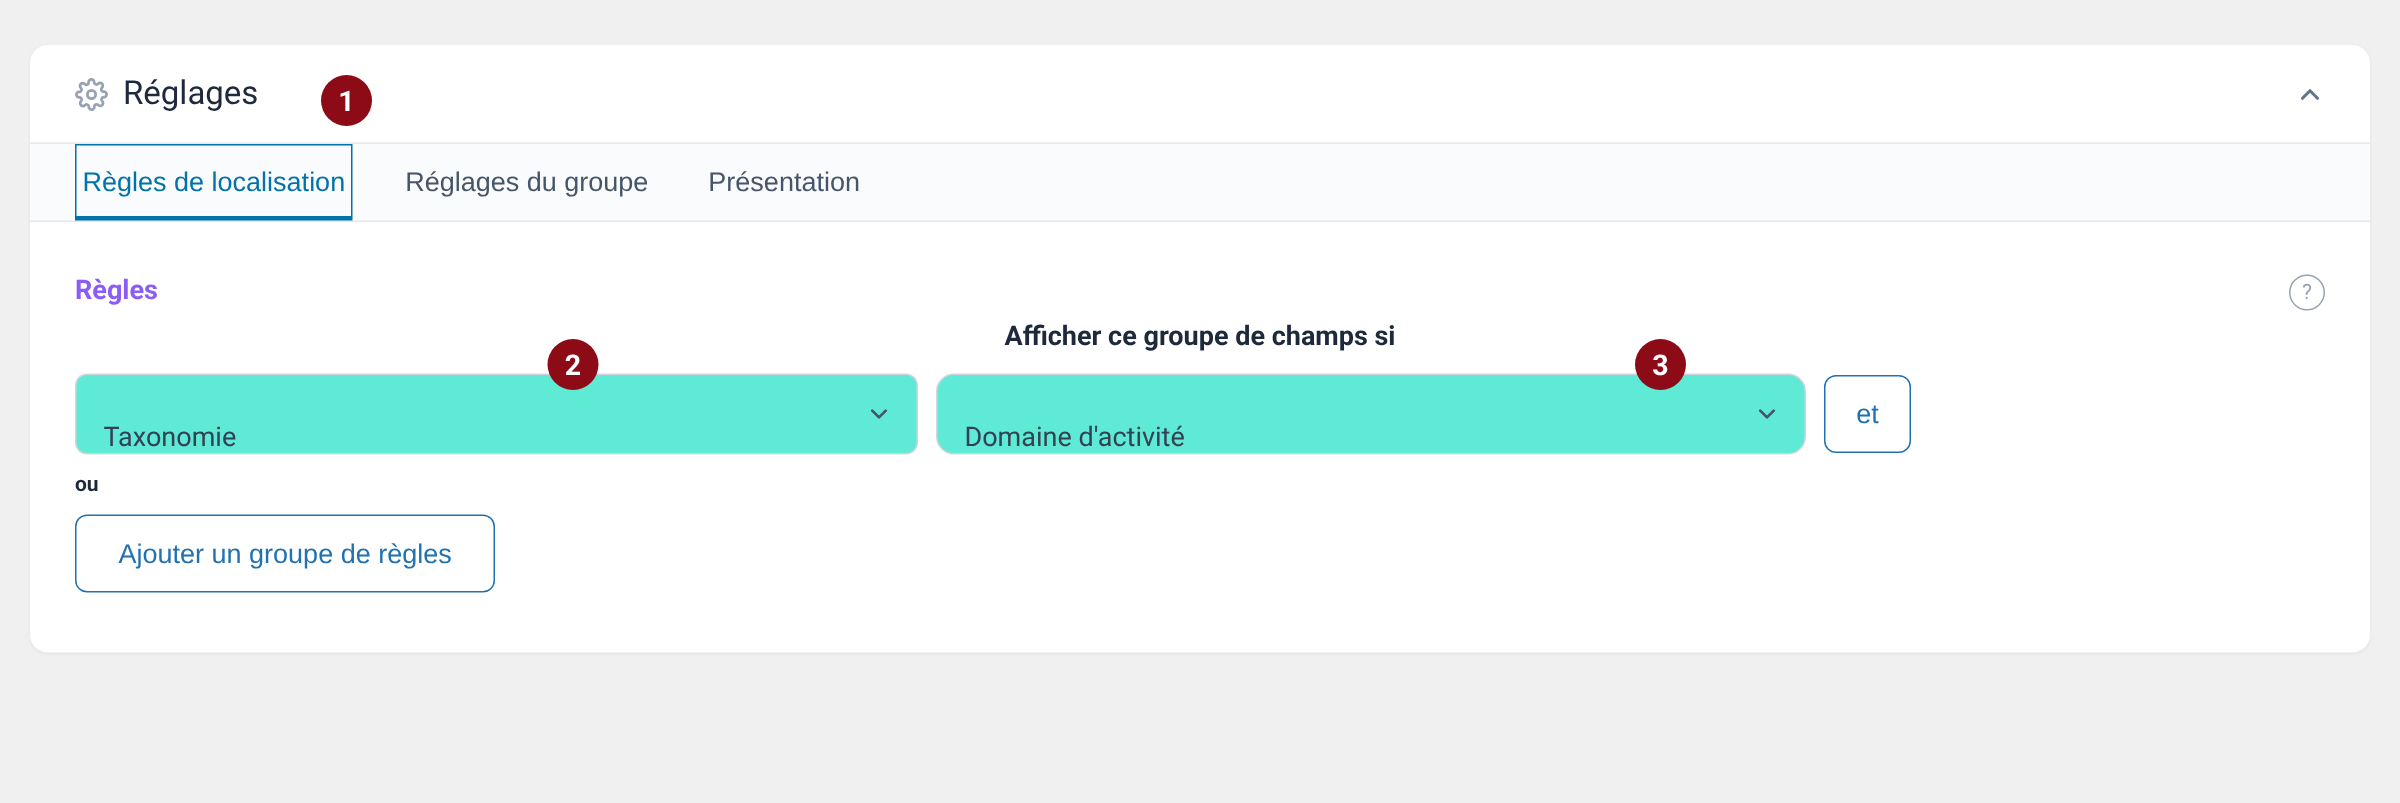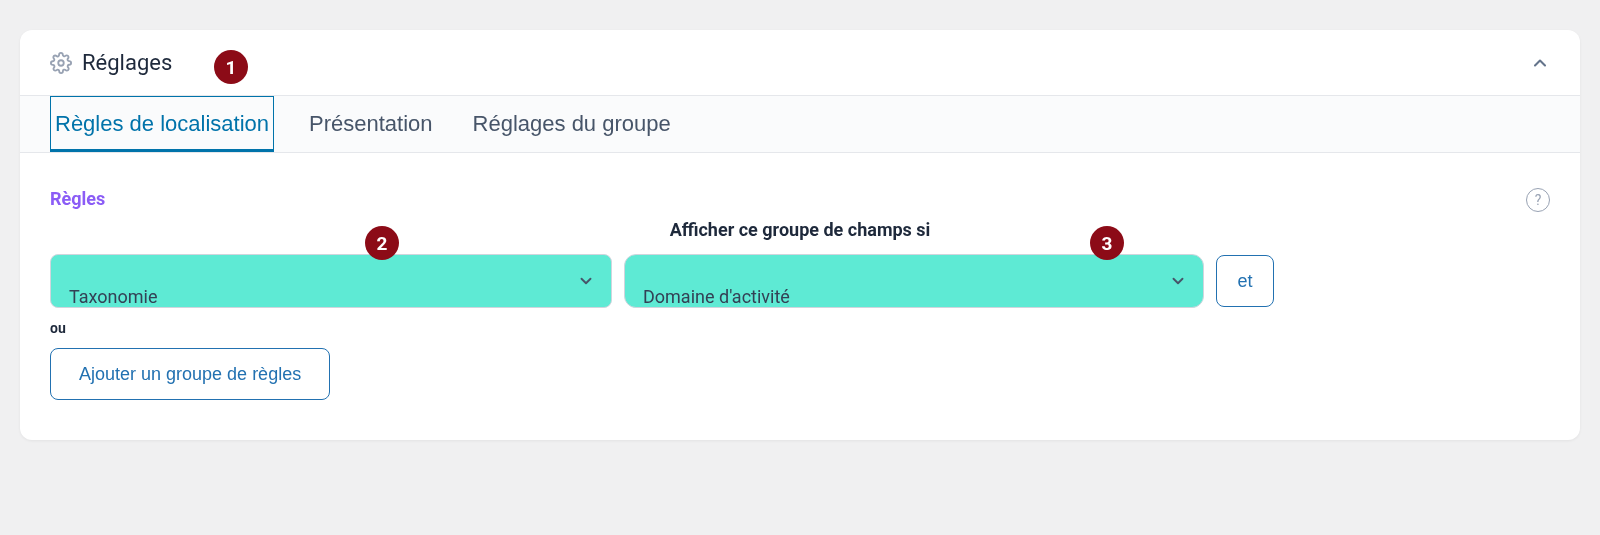--- a/index.html
+++ b/index.html
@@ -68,21 +68,21 @@
       display: flex;
       gap: 30px;
       padding: 0 30px;
       border-bottom: 1px solid #e5e7eb;
       background: #fafbfc;
       border-top: 1px solid #e5e7eb;
     }
 
     .tab {
       padding: 14px 4px 14px 4px;
-      font-size: 22px;
+      font-size: 18px;
       color: #475569;
       border: 1px solid transparent;
       cursor: pointer;
       background: transparent;
     }
 
     .tab.active {
       color: #0073aa;
       border: 1px solid #0073aa;
       border-bottom: 3px solid #0073aa;
@@ -211,22 +211,22 @@
       <span class="panel-title">Réglages</span>
       <span class="collapse-chevron">
         <svg width="20" height="20" viewBox="0 0 24 24" fill="none" stroke="currentColor" stroke-width="2.5" stroke-linecap="round" stroke-linejoin="round">
           <polyline points="18 15 12 9 6 15"></polyline>
         </svg>
       </span>
     </div>
 
     <div class="tabs">
       <button class="tab active">Règles de localisation</button>
+      <button class="tab">Réglages du groupe</button>
       <button class="tab">Présentation</button>
-      <button class="tab">Réglages du groupe</button>
     </div>
 
     <div class="panel-body">
 
       <div class="help-circle">?</div>
 
       <div class="rules-label">Règles</div>
       <div class="rules-sublabel">Afficher ce groupe de champs si</div>
 
       <div class="rule-row">

